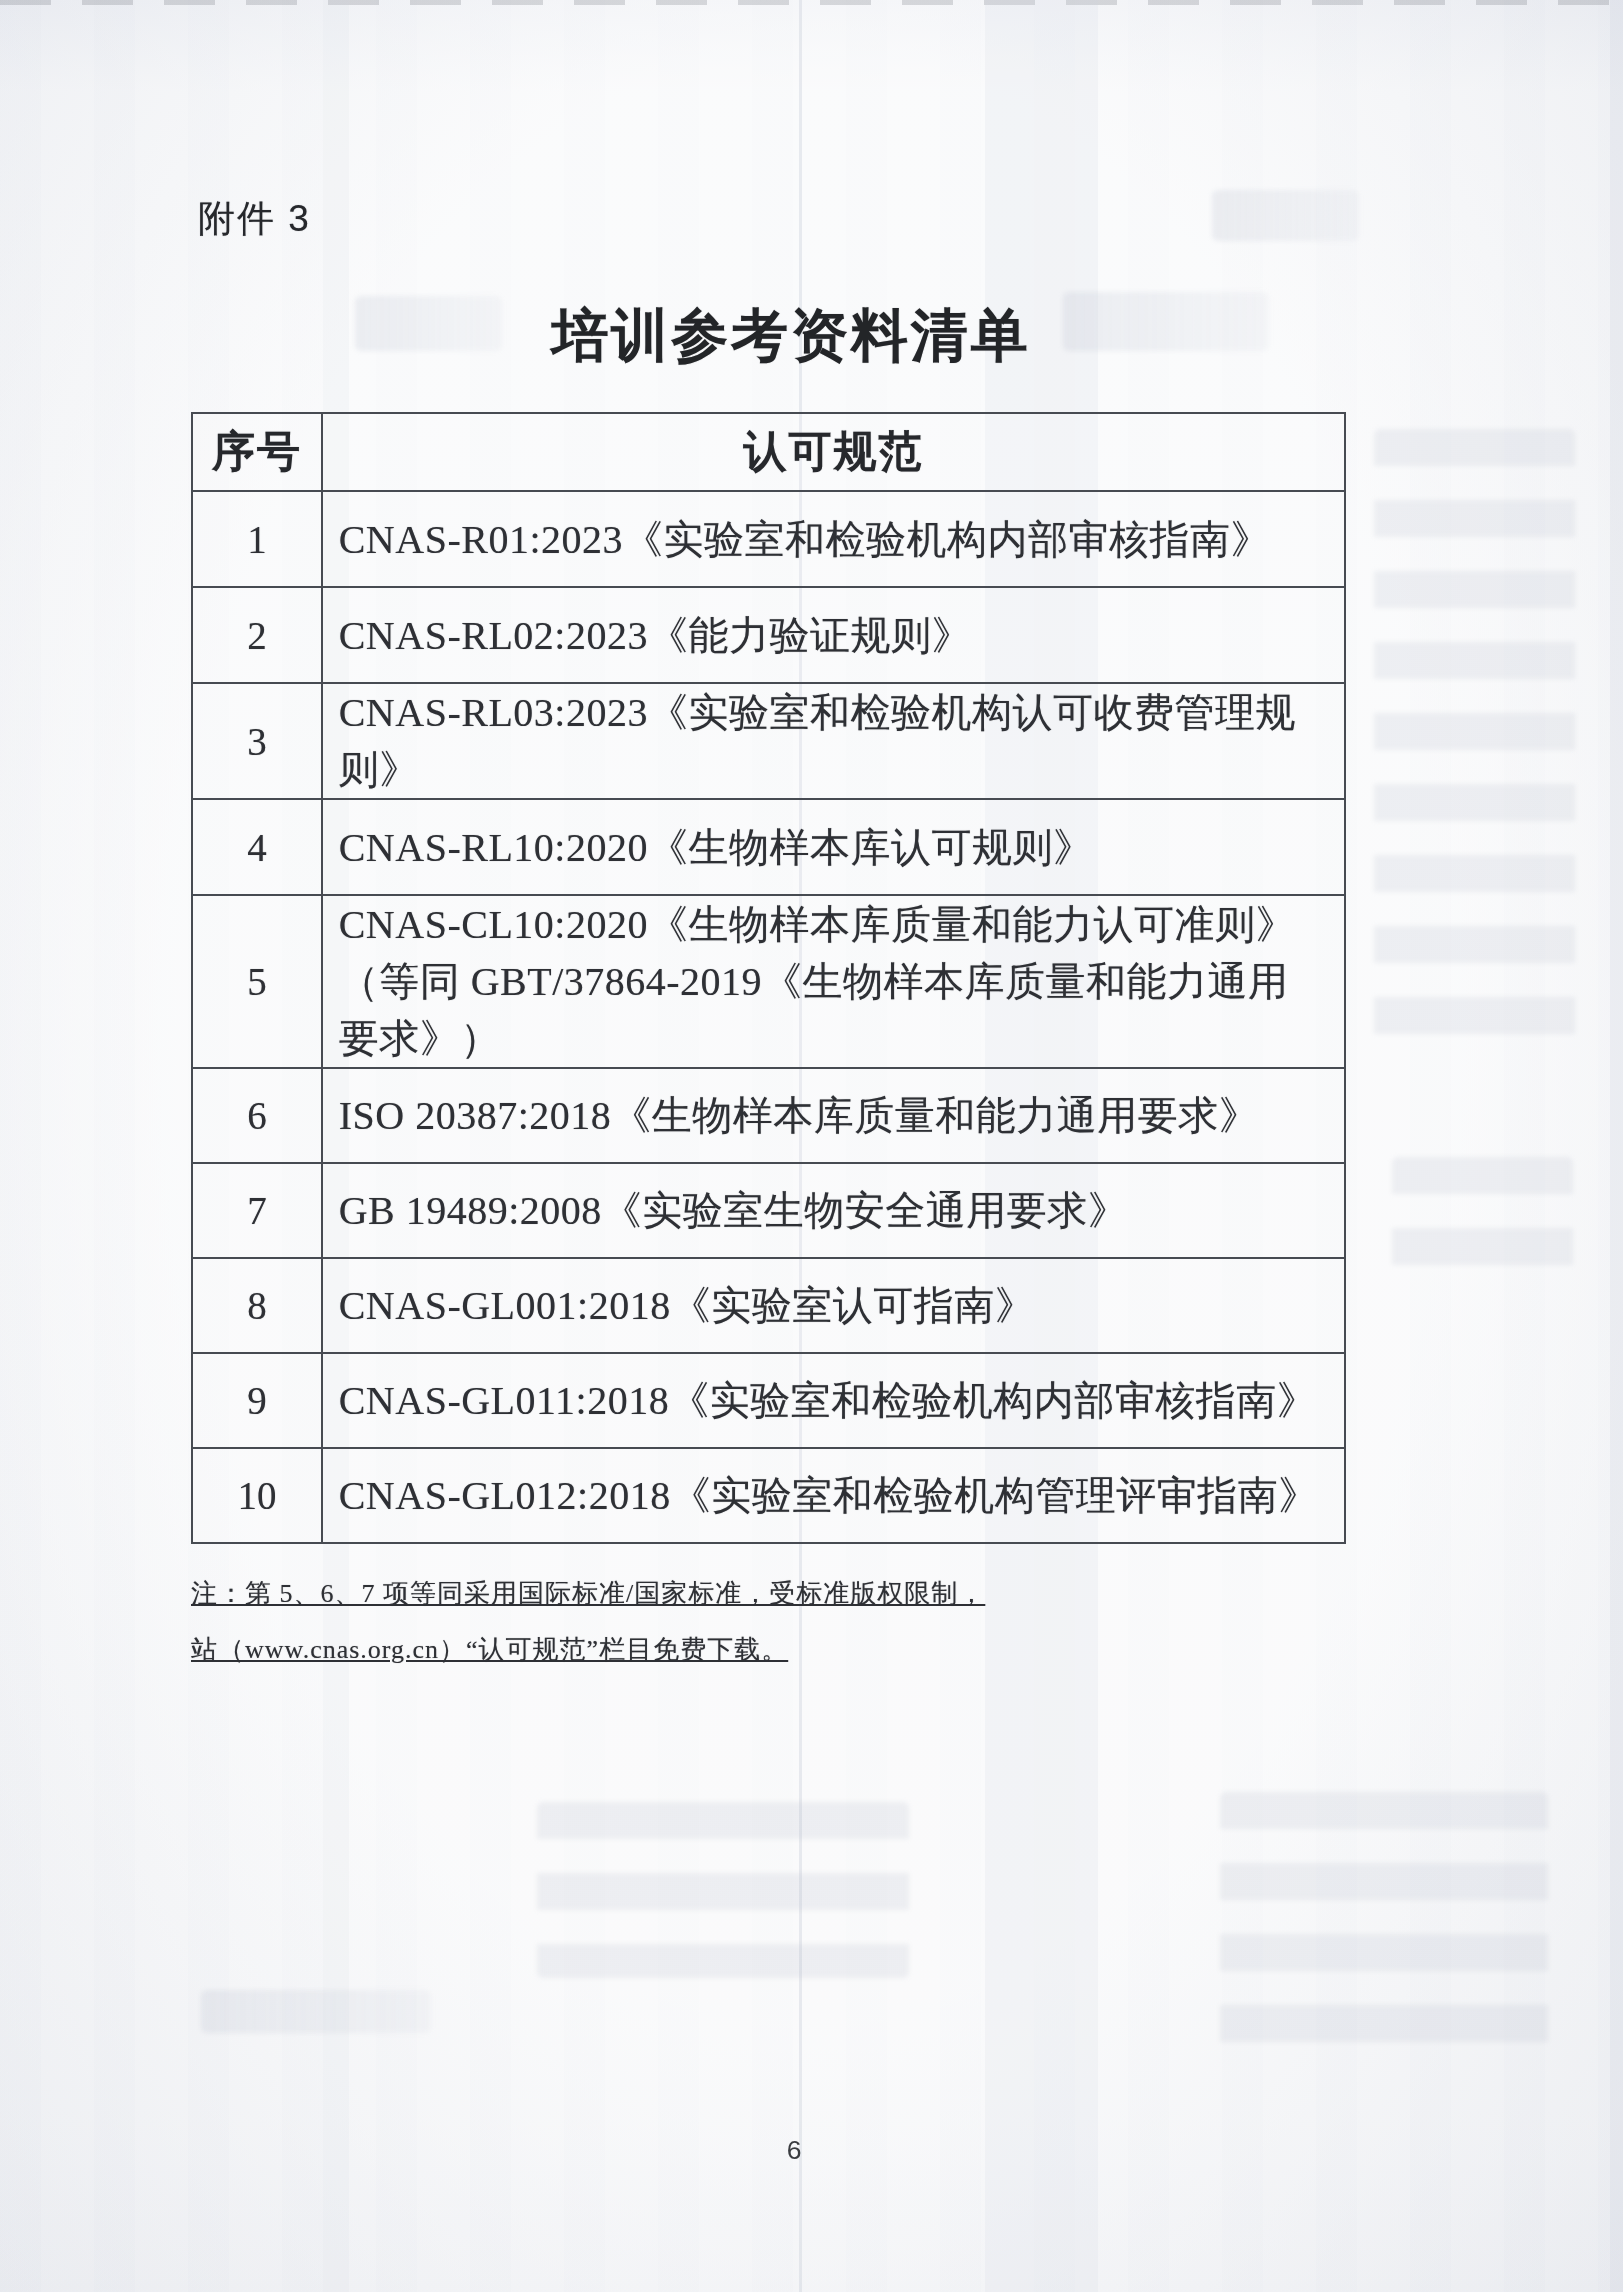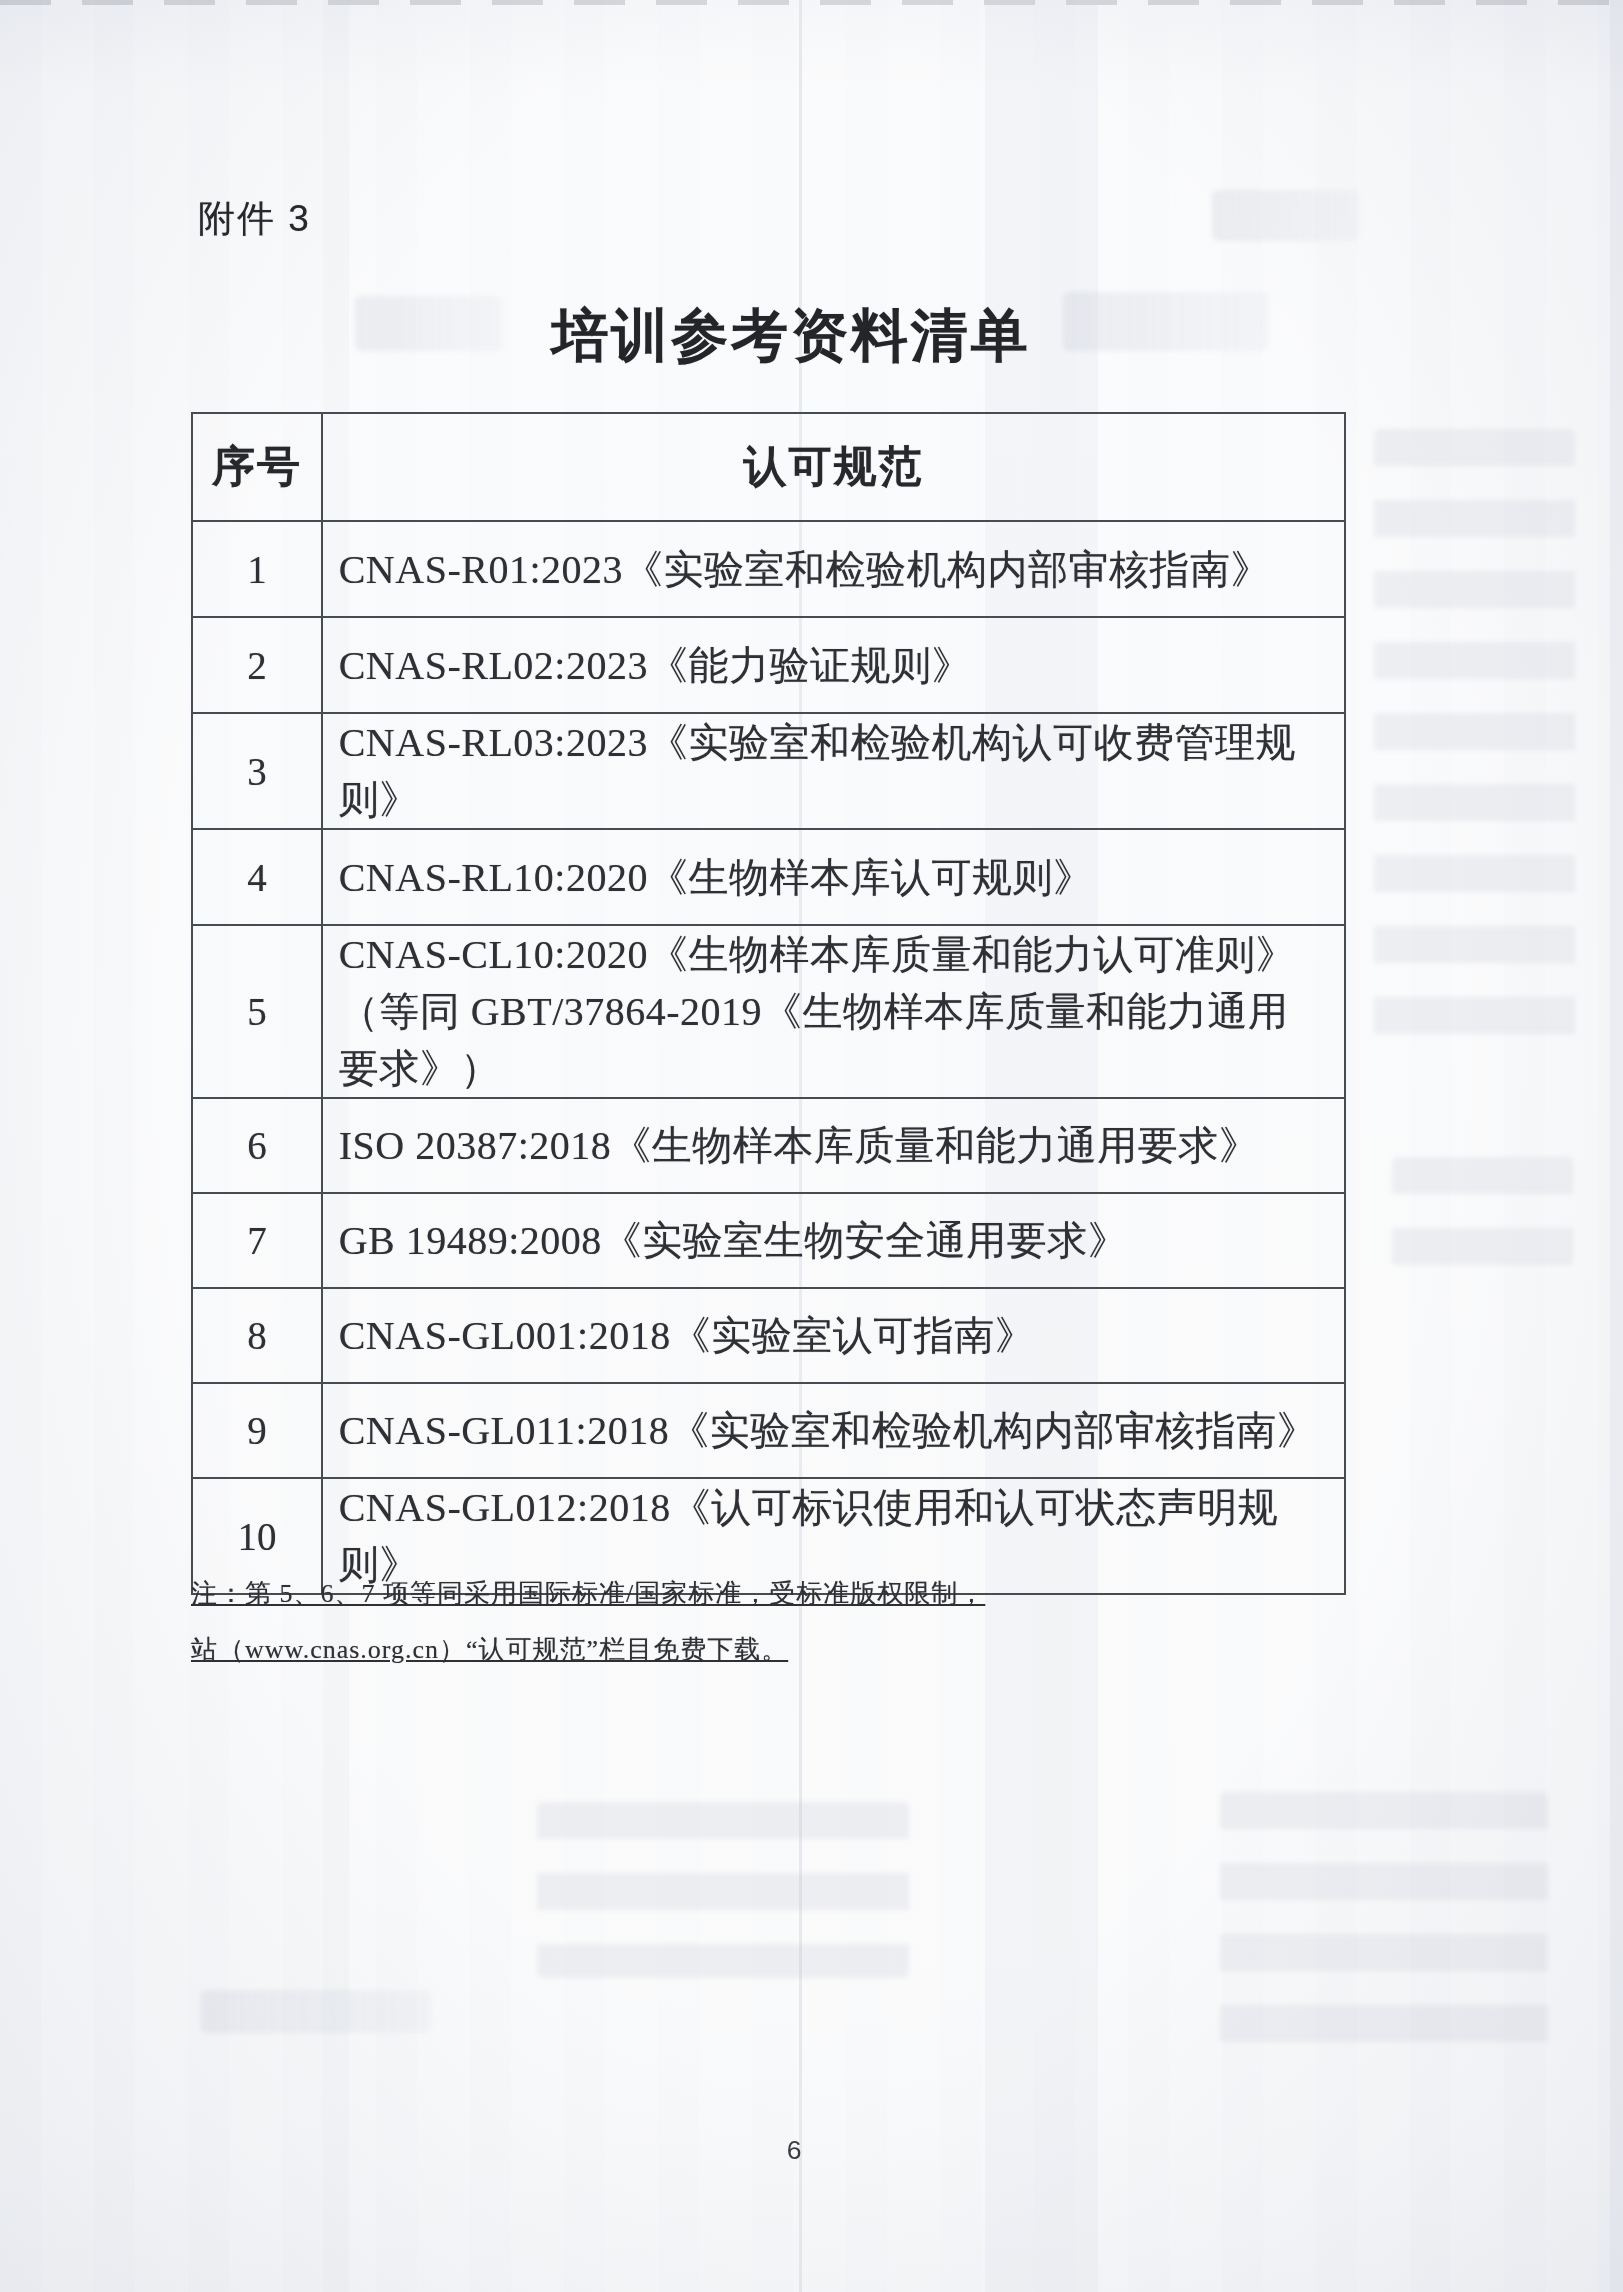--- a/index.html
+++ b/index.html
@@ -59,21 +59,21 @@
     width: 1155px;
     border-collapse: collapse; table-layout: fixed;
     background: rgba(255,255,255,0.12);
   }
   .ref-table col.col-no { width: 130px; }
   .ref-table th, .ref-table td {
     border: 2px solid #474b52;
     vertical-align: middle;
     color: #2e3035;
   }
-  .ref-table thead tr { height: 108px; }
+  .ref-table thead tr { height: 78px; }
   .ref-table th {
     font-size: 43px; font-weight: bold; text-align: center;
     letter-spacing: 2px; color: #26282c;
   }
   .ref-table tbody tr:nth-child(1) { height: 96px; }
   .ref-table tbody tr:nth-child(2) { height: 96px; }
   .ref-table tbody tr:nth-child(3) { height: 110px; }
   .ref-table tbody tr:nth-child(4) { height: 96px; }
   .ref-table tbody tr:nth-child(5) { height: 173px; }
   .ref-table tbody tr:nth-child(6) { height: 95px; }
@@ -173,21 +173,21 @@
       <tr>
         <td class="cell-no ink">8</td>
         <td class="cell-name ink">CNAS-GL001:2018《实验室认可指南》</td>
       </tr>
       <tr>
         <td class="cell-no ink">9</td>
         <td class="cell-name ink">CNAS-GL011:2018《实验室和检验机构内部审核指南》</td>
       </tr>
       <tr>
         <td class="cell-no ink">10</td>
-        <td class="cell-name ink">CNAS-GL012:2018《认可标识使用和认可状态声明规则》</td>
+        <td class="cell-name ink">CNAS-GL012:2018《实验室和检验机构管理评审指南》</td>
       </tr>
     </tbody>
   </table>
 
   <div class="note">
     <div class="note-line ink">注：第 5、6、7 项等同采用国际标准/国家标准，受标准版权限制，</div>
     <div class="note-line ink">站（www.cnas.org.cn）“认可规范”栏目免费下载。</div>
   </div>
 
   <div class="page-number">6</div>

